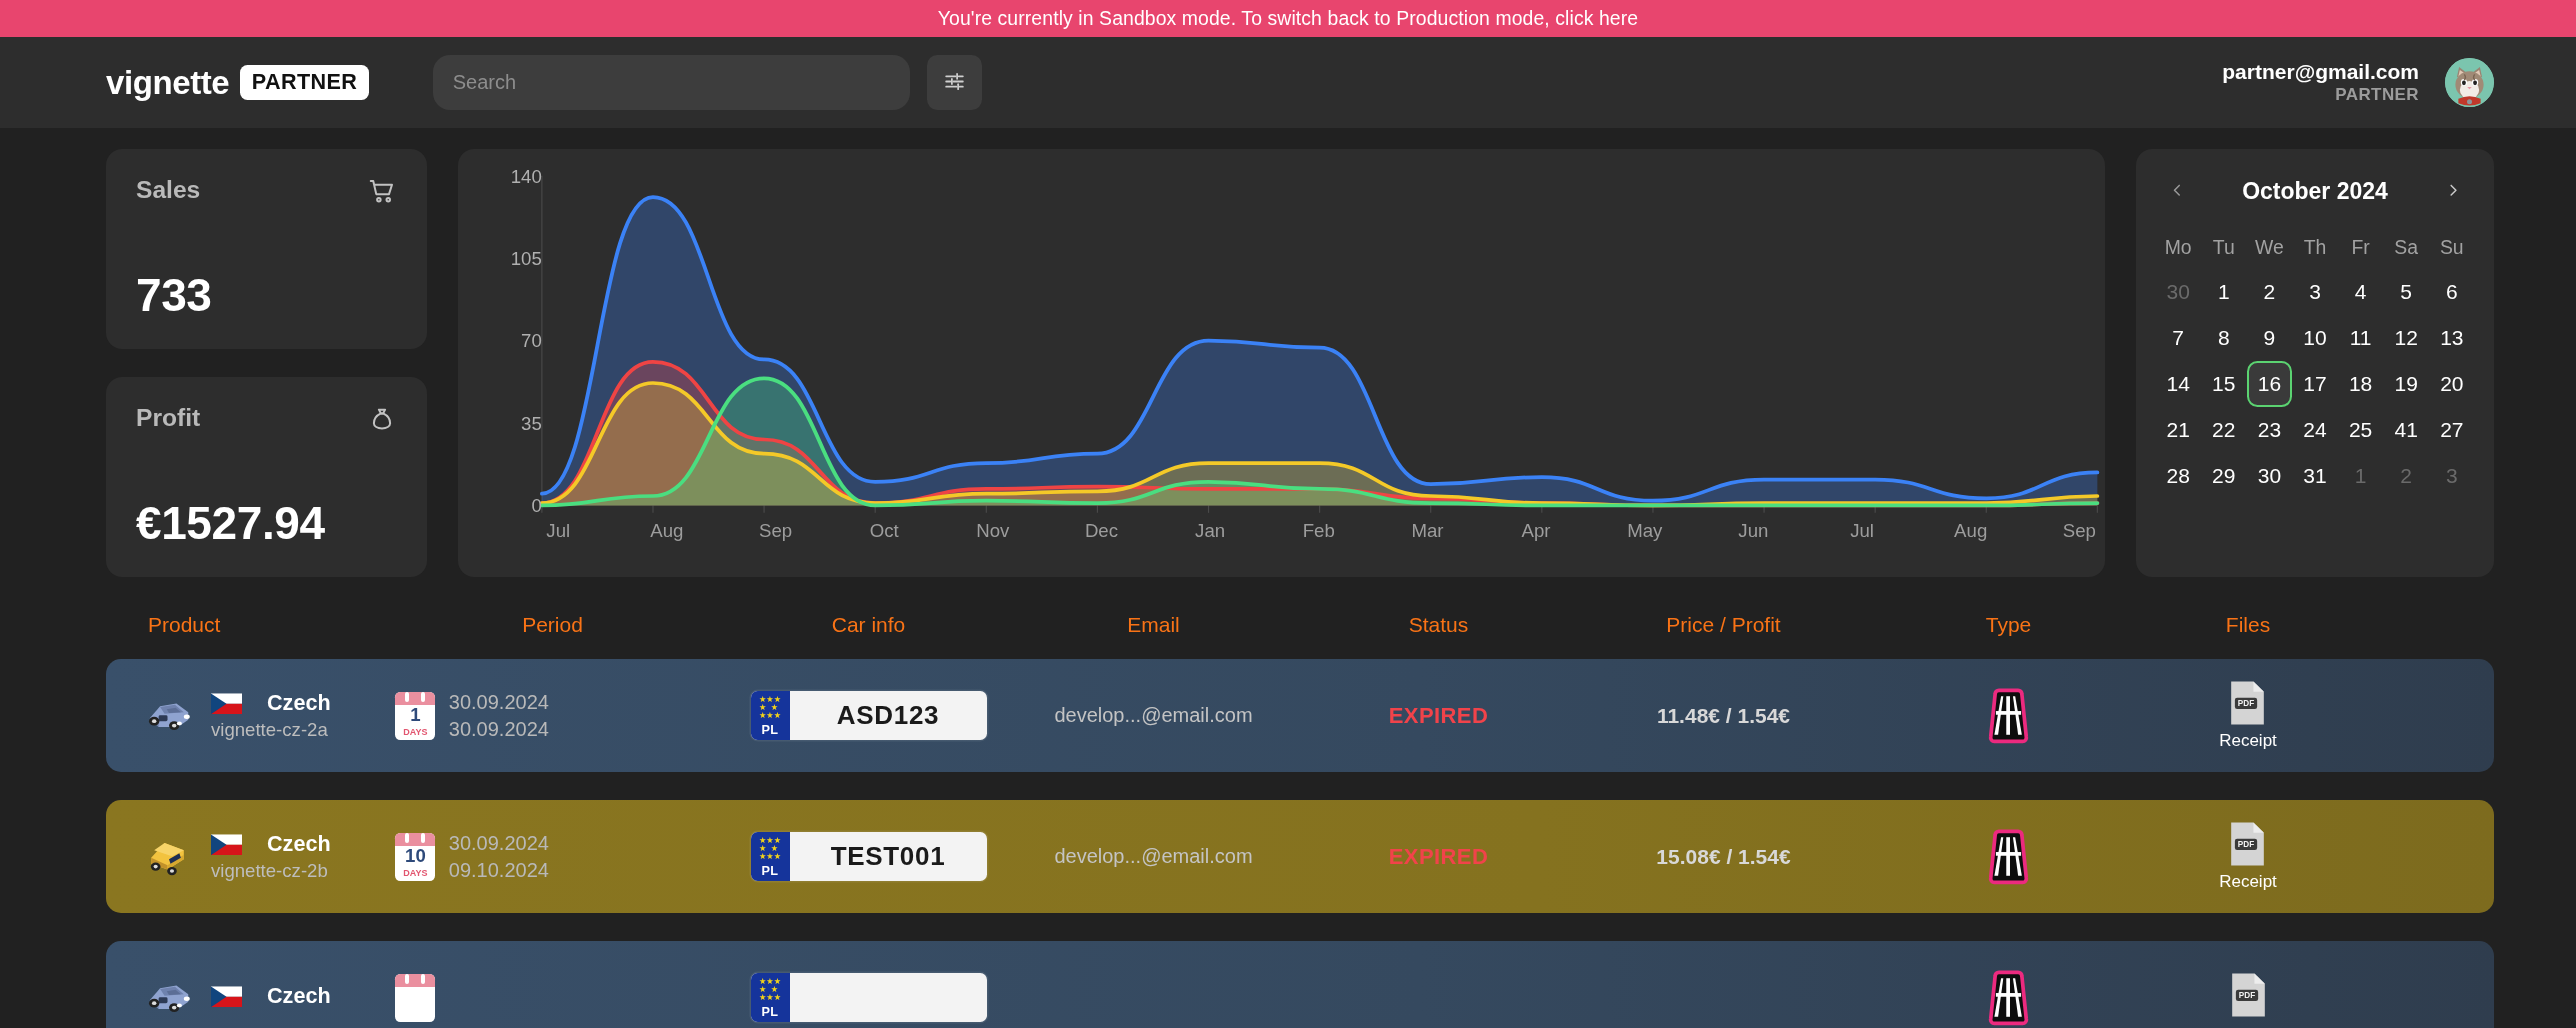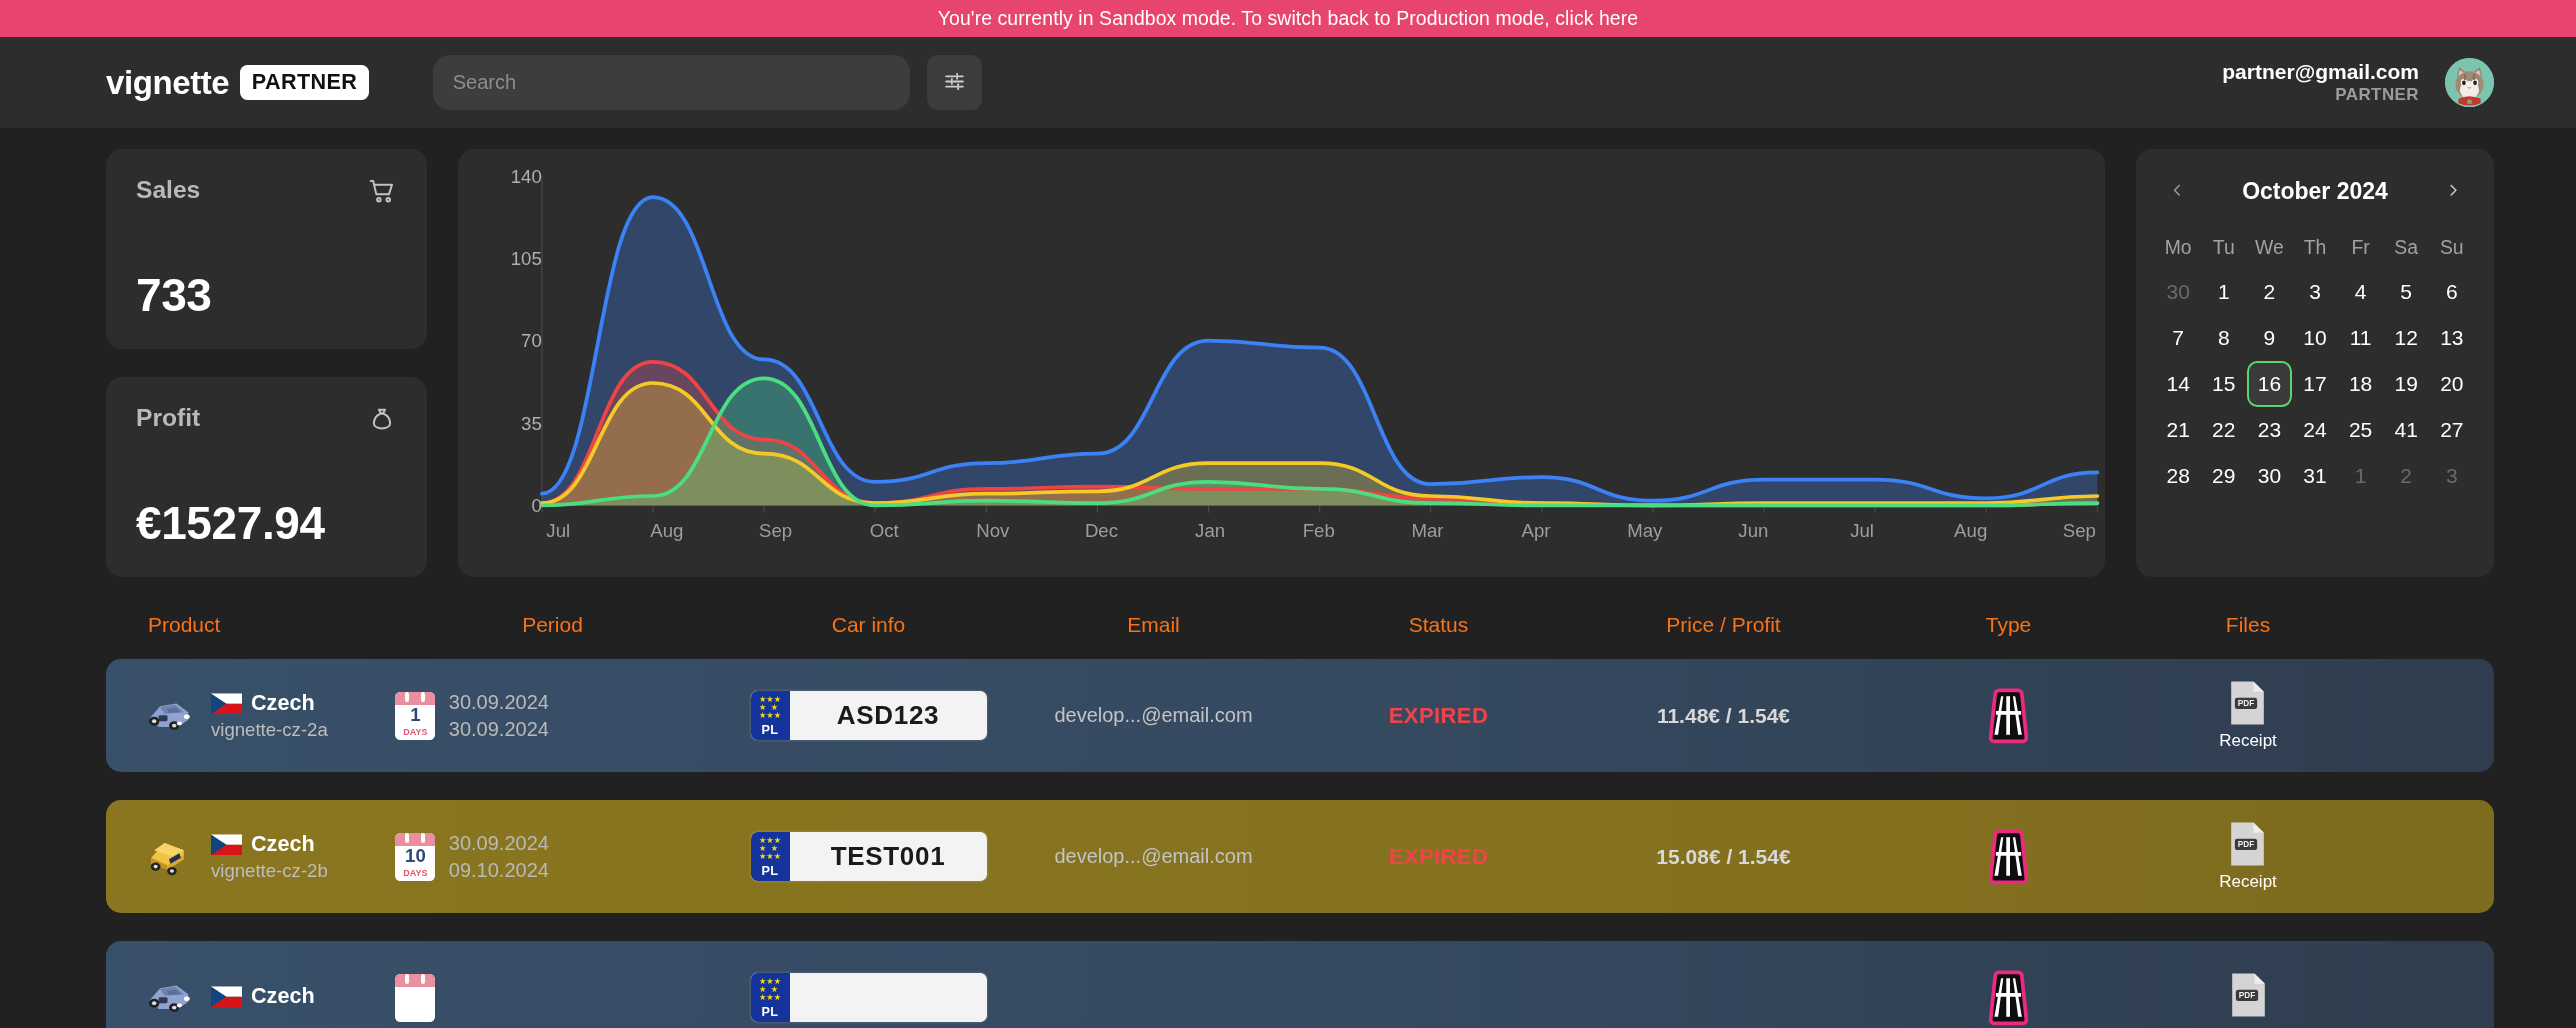--- a/index.html
+++ b/index.html
@@ -124,21 +124,21 @@
     grid-template-columns: 273px 347px 285px 285px 285px 285px 285px 194px;
     height: 113px; align-items: center; border-radius: 15px; margin-bottom: 28px;
     cursor: pointer;
   }
   .row.blue { background: linear-gradient(90deg,#39506a 0%, #35495f 55%, #2f3d4e 100%); }
   .row.gold { background: linear-gradient(90deg,#8a7620 0%, #85721f 60%, #7d6b1e 100%); }
 
   .cell { display: flex; align-items: center; justify-content: center; }
   .cell.product { justify-content: flex-start; padding-left: 36px; gap: 15px; }
   .prod-text { display: flex; flex-direction: column; gap: 3px; }
-  .prod-title-row { display: flex; align-items: center; gap: 9px; }
+  .prod-title-row { display: flex; align-items: center; gap: 25px; }
   .prod-name { color: #ffffff; font-size: 21.6px; font-weight: 700; }
   .prod-sku { color: #bdbdbd; font-size: 18.6px; }
   .flag-cz { width: 31px; height: 21.6px; flex: none; }
 
   .cell.period { justify-content: flex-start; padding-left: 16.4px; gap: 13.4px; }
   .daybox {
     width: 40px; height: 48px; background: #ffffff; border-radius: 5.2px;
     overflow: hidden; flex: none; position: relative;
     display: flex; flex-direction: column;
   }

